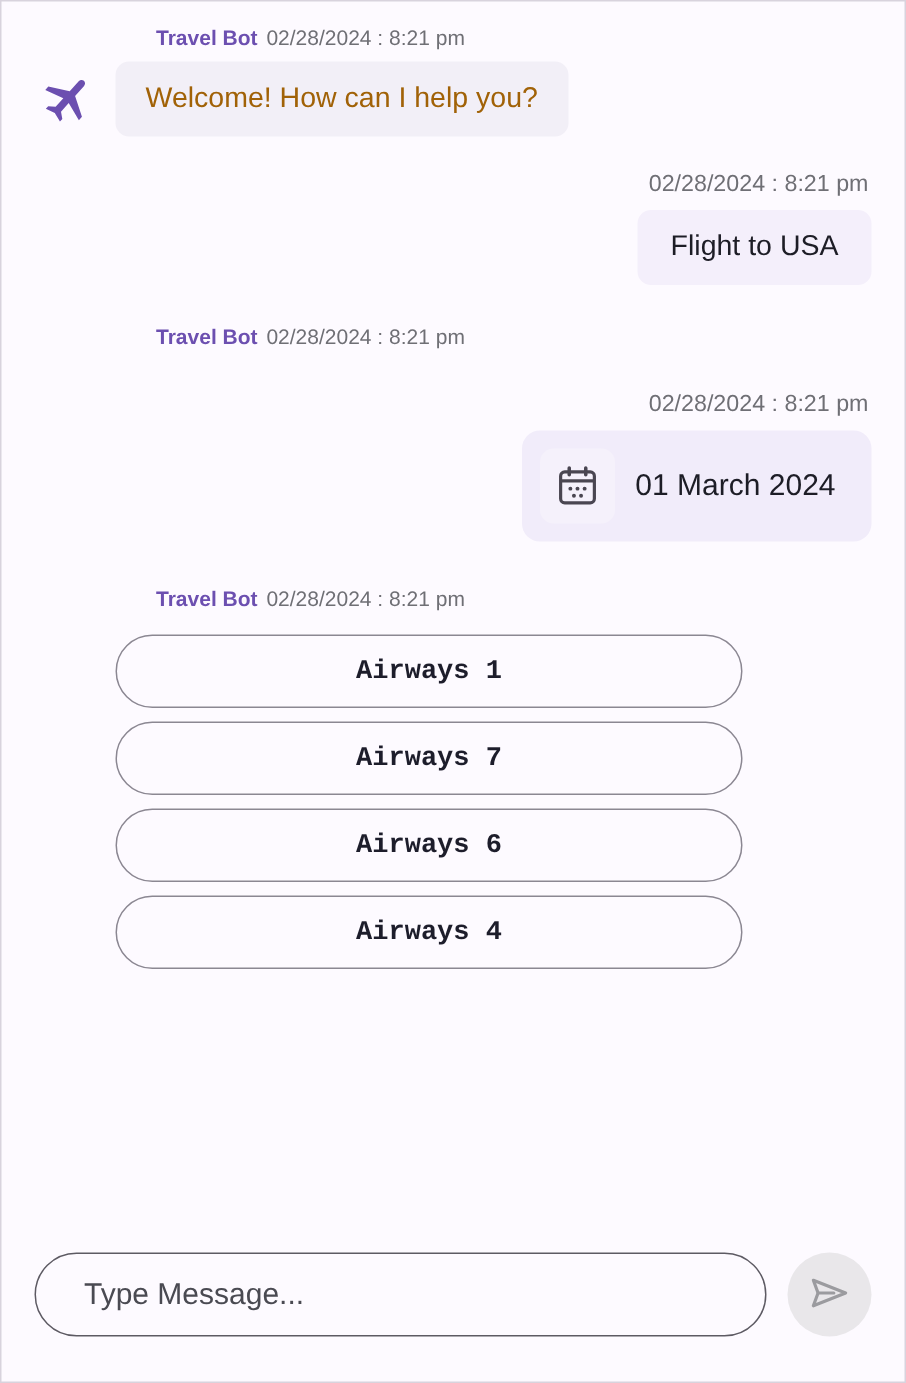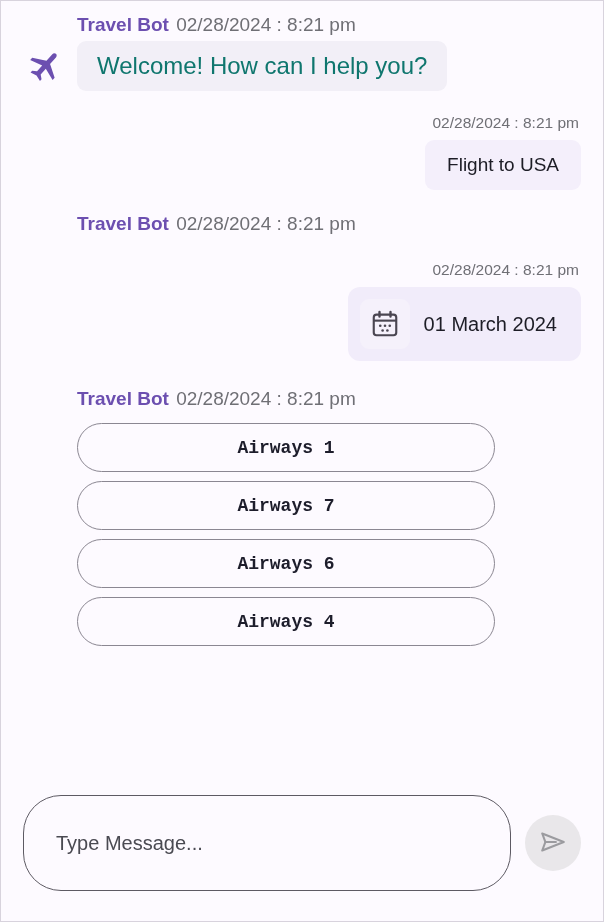--- a/index.html
+++ b/index.html
@@ -30,22 +30,22 @@
   #message-list {
     flex: 1 1 auto;
     padding: 14px 22px 0 22px;
     overflow: hidden;
   }
 
   .msg-group { margin-bottom: 4px; }
 
   
   .bot-meta {
-    font-size: 19px;
-    margin-left: 54px;
+    font-size: 14px;
+    margin-left: 81px;
     margin-bottom: 6px;
     white-space: nowrap;
     line-height: 20px;
   }
   .bot-name {
     color: #6c4fb0;
     font-weight: bold;
   }
   .bot-time {
     color: #6f6f75;
@@ -63,22 +63,22 @@
     width: 44px;
     height: 44px;
     display: flex;
     align-items: center;
     justify-content: center;
   }
   .avatar svg { display: block; }
 
   .bubble-bot {
     background: #f2eff7;
-    color: #0f766e;
-    font-size: 24px;
+    color: #a16207;
+    font-size: 19px;
     line-height: 24px;
     padding: 13px 20px;
     border-radius: 9px;
     max-width: 420px;
   }
 
   
   .user-group {
     display: flex;
     flex-direction: column;
@@ -152,21 +152,21 @@
   
   #composer {
     flex: 0 0 auto;
     padding: 0 22px 30px 22px;
     display: flex;
     align-items: center;
     gap: 14px;
   }
   #message-input {
     flex: 1 1 auto;
-    height: 96px;
+    height: 56px;
     border: 1px solid #5d5a63;
     border-radius: 38px;
     background: transparent;
     padding: 0 32px;
     font-family: "Liberation Sans", sans-serif;
     font-size: 20px;
     color: #1d1d26;
     outline: none;
   }
   #message-input::placeholder { color: #4a4a52; }

